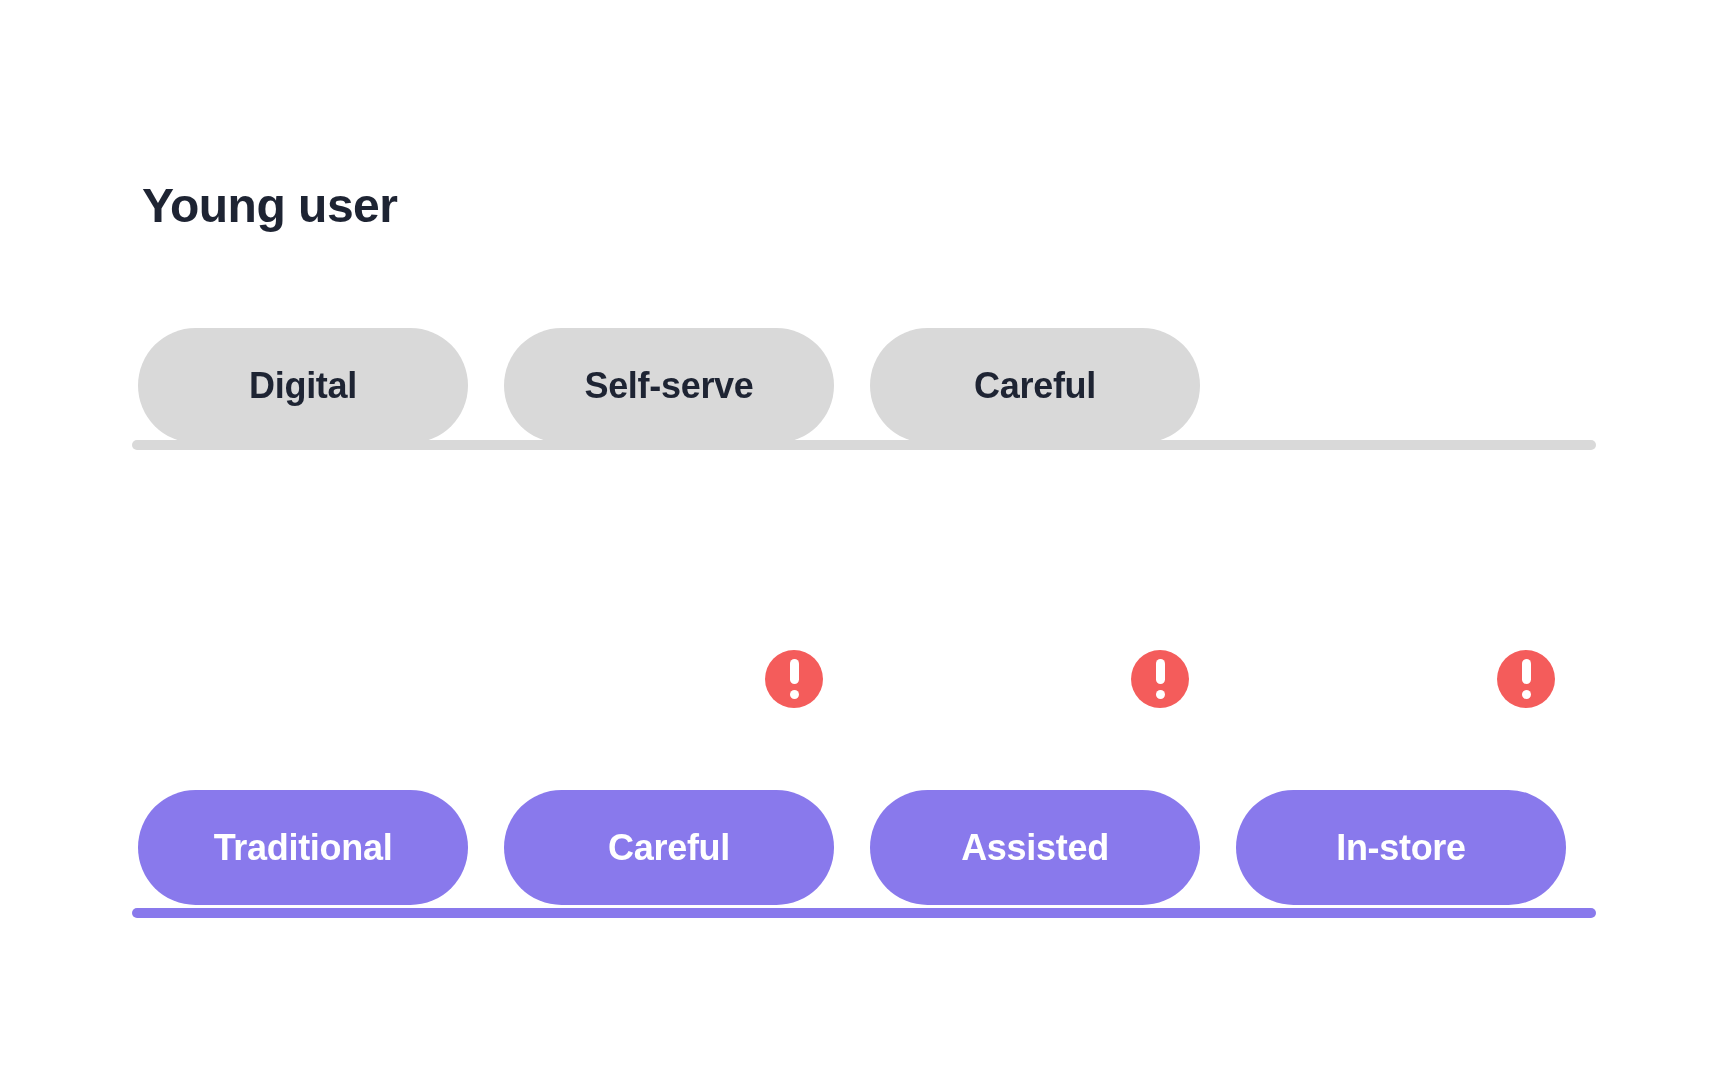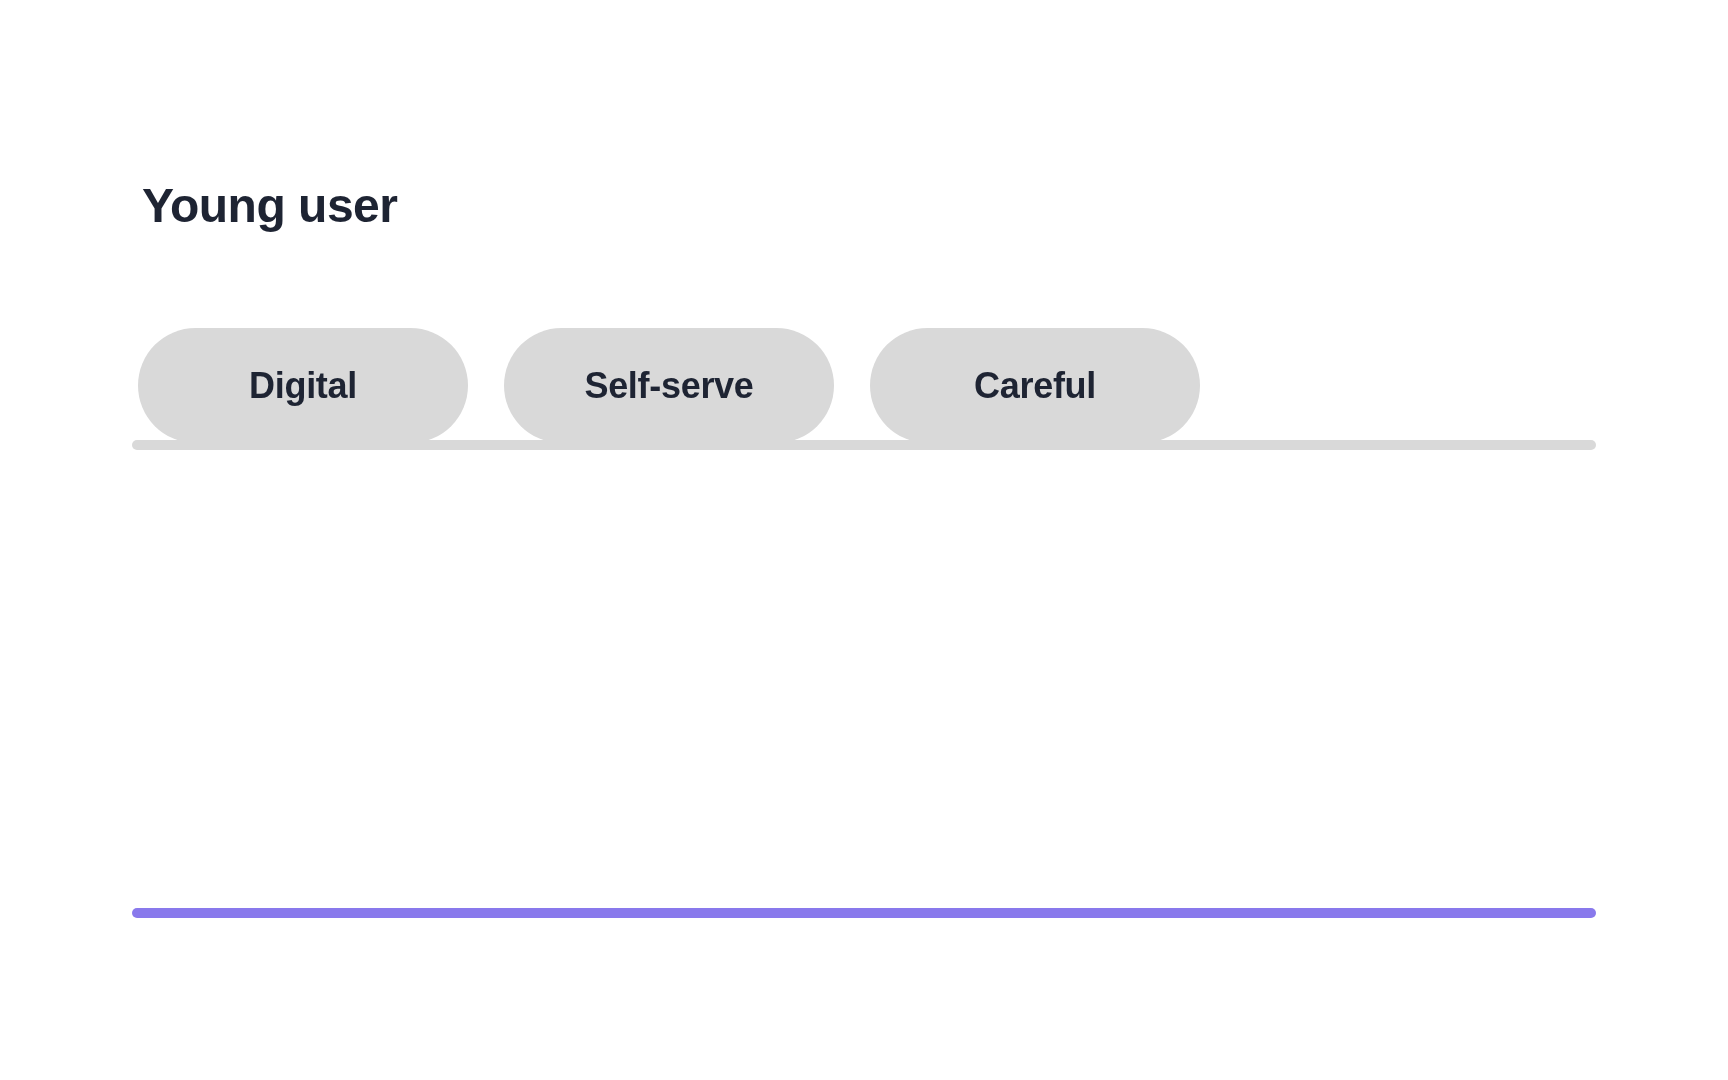--- a/index.html
+++ b/index.html
@@ -106,16 +106,33 @@
       <div class="pill gray">Self-serve</div>
     </div>
     <div class="pill-wrap">
       <div class="pill gray">Careful</div>
     </div>
   </div>
 
   <div class="track" id="young-track"></div>
 
 
+  <div class="pill-row" id="senior-row">
+    <div class="pill-wrap">
+      <div class="pill purple">Traditional</div>
+    </div>
+    <div class="pill-wrap">
+      <span class="alert-badge"></span>
+      <div class="pill purple">Careful</div>
+    </div>
+    <div class="pill-wrap">
+      <span class="alert-badge"></span>
+      <div class="pill purple">Assisted</div>
+    </div>
+    <div class="pill-wrap">
+      <span class="alert-badge"></span>
+      <div class="pill purple">In-store</div>
+    </div>
+  </div>
 
   <div class="track" id="senior-track"></div>
 
 </div>
 
 </body></html>

